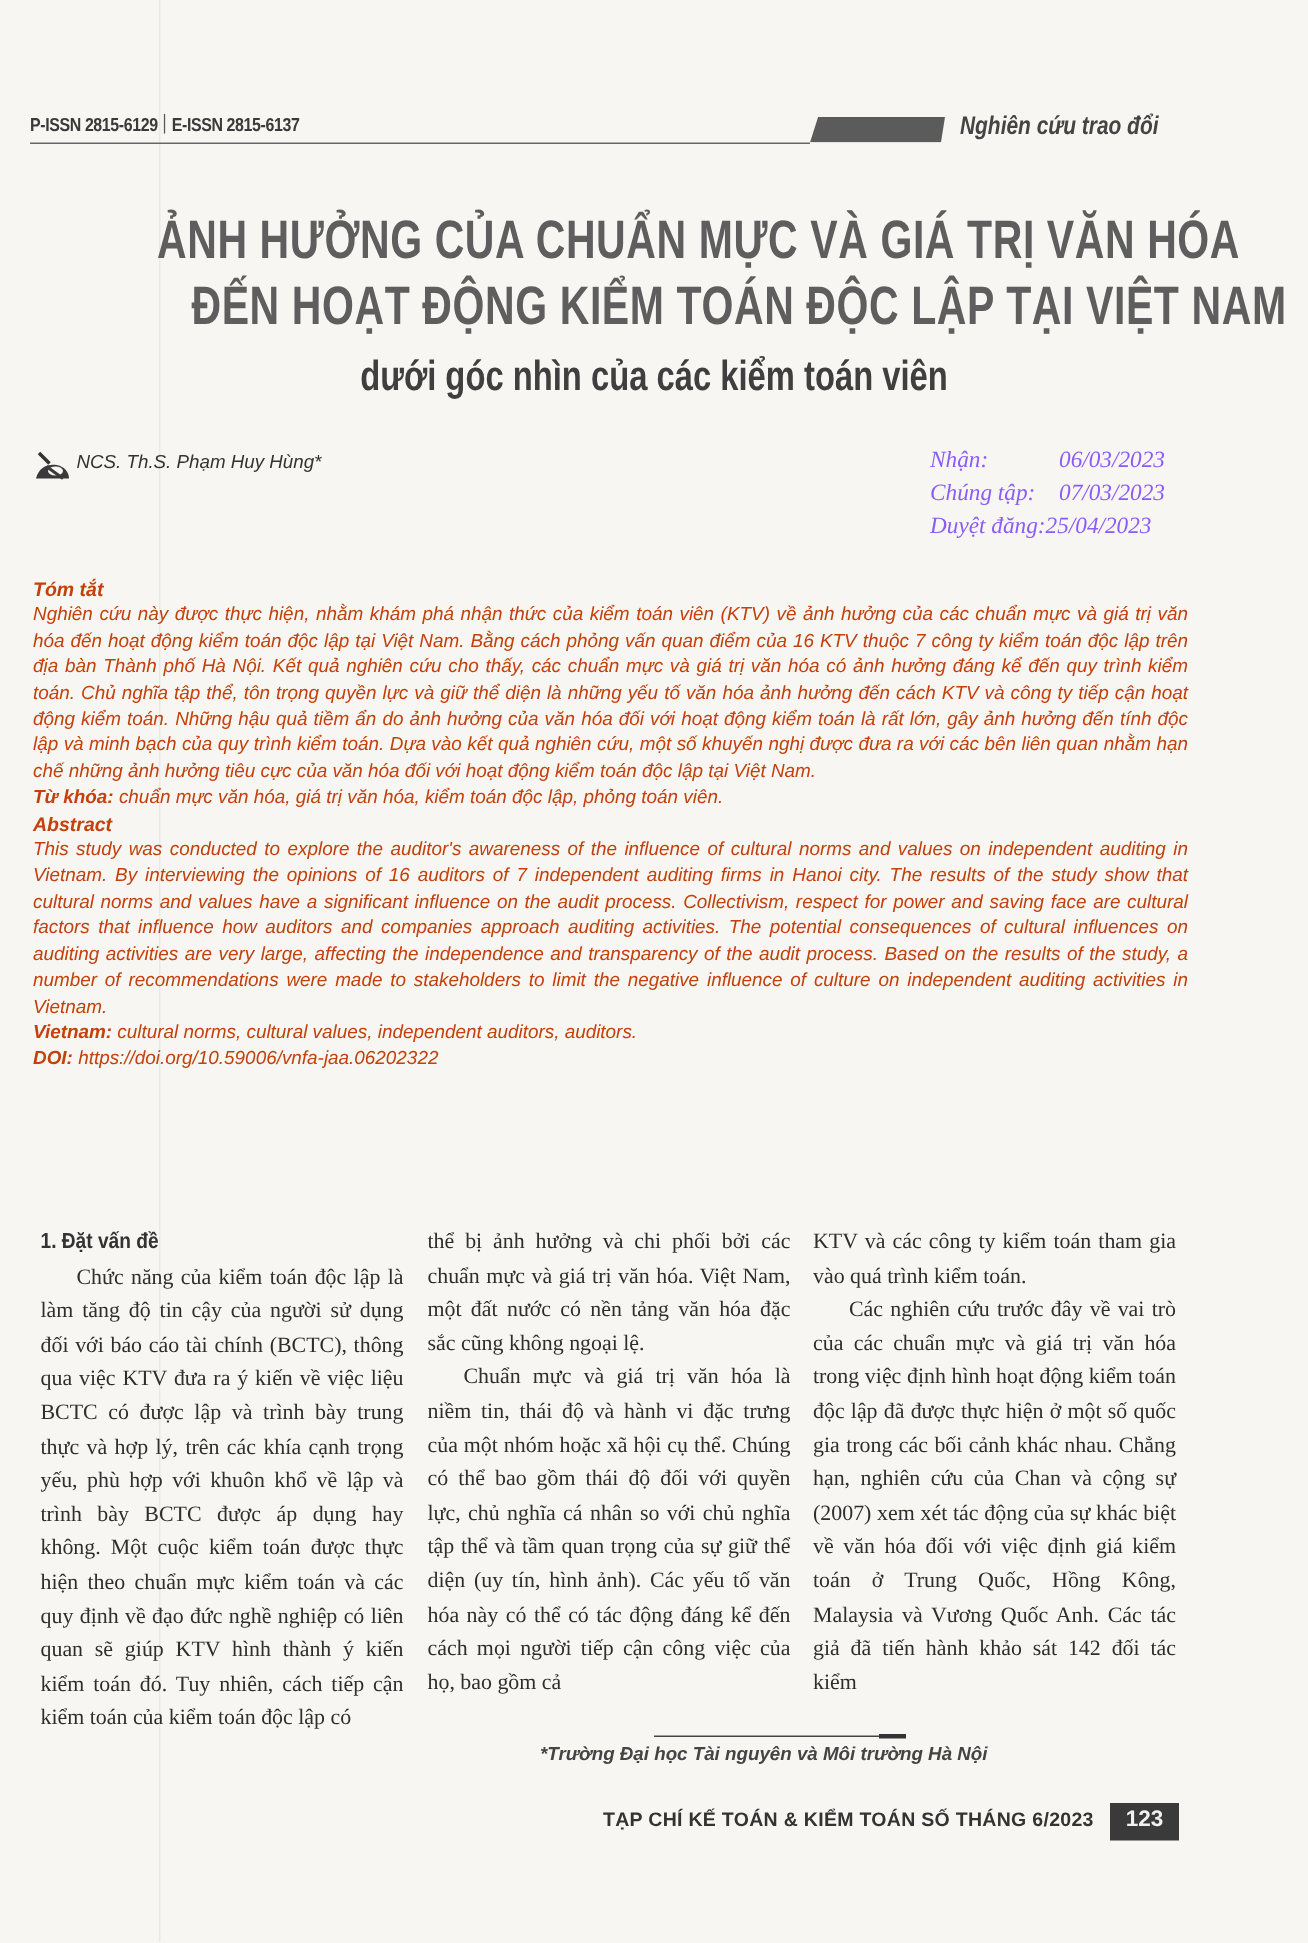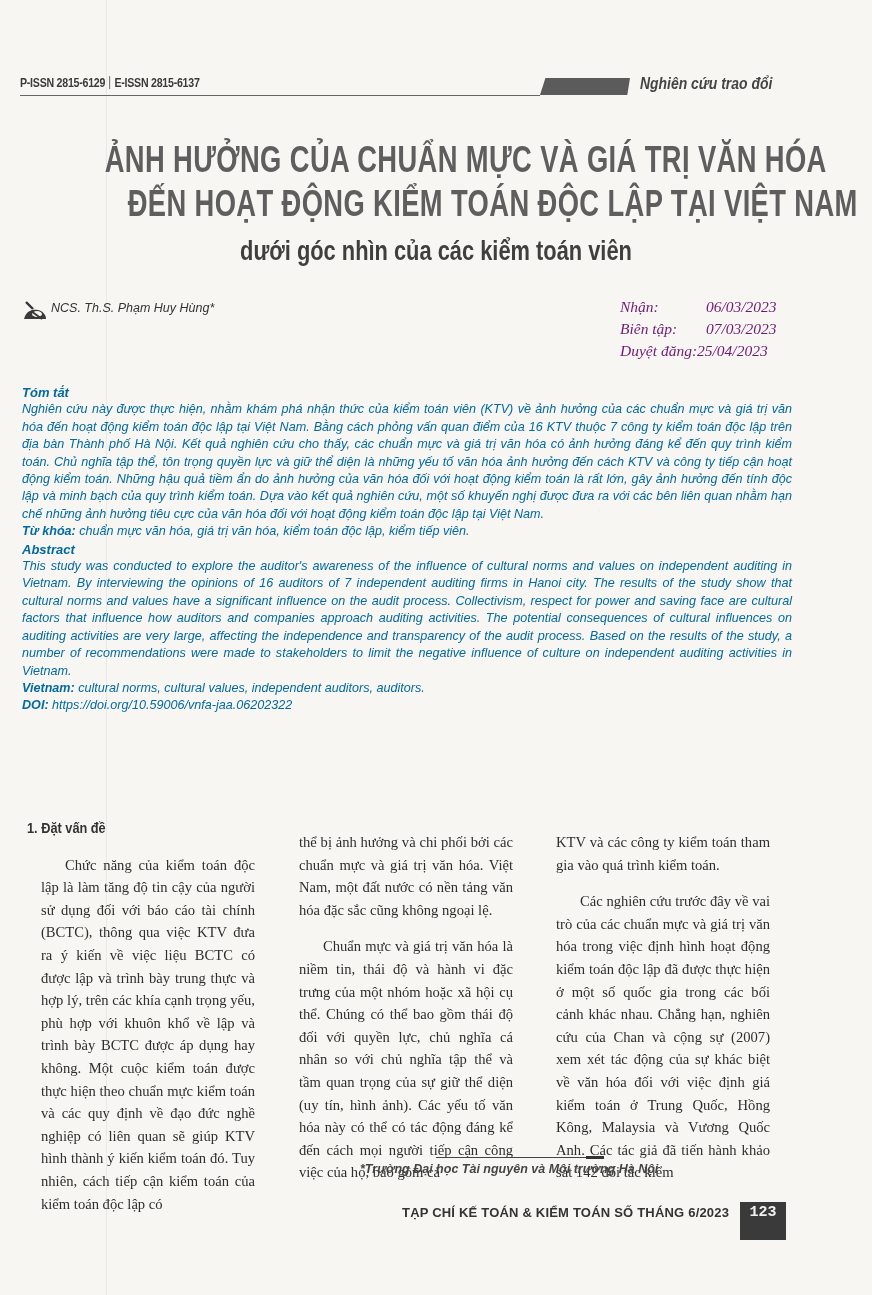--- a/index.html
+++ b/index.html
@@ -38,61 +38,61 @@
   .t2 { top: 183px; padding-left: 23px; }
   .subtitle { top: 235px; font-size: 28px; color: #3f3f3f; transform: scaleX(0.78); }
   
   .author {
     left: 22px; top: 301px; display: flex; gap: 3px;
     font-family: "Liberation Sans", sans-serif; font-style: italic; font-size: 12.5px; color: #333;
   }
   .author-icon { width: 26px; height: 20px; }
   .dates {
     left: 620px; top: 296px; font-family: "Liberation Serif", serif; font-style: italic;
-    font-size: 15.5px; color: #701a75; line-height: 22px;
+    font-size: 15.5px; color: #8b5cf6; line-height: 22px;
   }
   .dates .row { display: flex; }
   .dates .lbl { width: 86px; display: inline-block; }
   .dates .row.last .lbl { width: auto; }
   
   .abstract-block {
     left: 22px; top: 384px; width: 770px;
     font-family: "Liberation Sans", sans-serif; font-style: italic; font-size: 12.6px;
-    line-height: 17.4px; color: #0369a1;
+    line-height: 17.4px; color: #c2410c;
   }
   .abstract-block .hd { font-weight: bold; font-size: 13px; }
   .abstract-block p { margin: 0; text-align: justify; }
   .abstract-block .kv b { font-weight: bold; }
   
   .col {
     top: 817px; width: 242px; font-family: "Liberation Serif", serif; font-size: 14.6px;
     line-height: 22.6px; color: #2e2e2e; text-align: justify;
   }
-  .col p { margin: 14px; }
+  .col p { margin: 0; }
   .col .ind { text-indent: 24px; }
   .c1 { left: 27px; }
   .c2 { left: 285px; }
   .c3 { left: 542px; }
   .sec-head {
     font-family: "Liberation Sans", sans-serif; font-weight: bold; font-size: 14.5px;
     color: #333; margin-bottom: 1px; transform: scaleX(0.88); transform-origin: left center;
   }
   .footnote-rule { left: 436px; top: 1157px; width: 168px; height: 1px; background: #444; }
   .footnote-rule::after { content: ""; position: absolute; right: 0; top: -1px; width: 18px; height: 3px; background: #333; }
   .footnote {
     left: 360px; top: 1162px; font-family: "Liberation Sans", sans-serif; font-weight: bold;
     font-style: italic; font-size: 12.5px; color: #444;
   }
   .journal {
     left: 402px; top: 1205px; font-family: "Liberation Sans", sans-serif; font-weight: bold;
     font-size: 13px; color: #333; letter-spacing: 0.2px; white-space: nowrap;
   }
   .page-num {
-    left: 740px; top: 1202px; width: 46px; height: 38px; background: #3a3a3a; color: #f1f1f1;
-    font-family: Liberation Mono, monospace; font-weight: bold; font-size: 15px;
+    left: 740px; top: 1202px; width: 46px; height: 25px; background: #3a3a3a; color: #f1f1f1;
+    font-family: Liberation Sans, sans-serif; font-weight: bold; font-size: 15px;
     text-align: center; line-height: 21px;
   }
   .fold { left: 106px; top: 0; width: 1px; height: 1295px; background: rgba(0,0,0,0.05); }
 </style>
 </head>
 <body>
 
 <div class="abs fold"></div>
 
 <div class="abs issn">
@@ -119,33 +119,33 @@
   </svg>
   <span>NCS. Th.S. Phạm Huy Hùng*</span>
 </div>
 
 <div class="abs dates">
   <div class="row">
       <span class="lbl">Nhận:</span>
       <span>06/03/2023</span>
     </div>
   <div class="row">
-      <span class="lbl">Biên tập:</span>
+      <span class="lbl">Chúng tập:</span>
       <span>07/03/2023</span>
     </div>
   <div class="row last">
       <span class="lbl">Duyệt đăng:</span>
       <span>25/04/2023</span>
     </div>
 </div>
 
 <div class="abs abstract-block">
   <div class="hd">Tóm tắt</div>
   <p>Nghiên cứu này được thực hiện, nhằm khám phá nhận thức của kiểm toán viên (KTV) về ảnh hưởng của các chuẩn mực và giá trị văn hóa đến hoạt động kiểm toán độc lập tại Việt Nam. Bằng cách phỏng vấn quan điểm của 16 KTV thuộc 7 công ty kiểm toán độc lập trên địa bàn Thành phố Hà Nội. Kết quả nghiên cứu cho thấy, các chuẩn mực và giá trị văn hóa có ảnh hưởng đáng kể đến quy trình kiểm toán. Chủ nghĩa tập thể, tôn trọng quyền lực và giữ thể diện là những yếu tố văn hóa ảnh hưởng đến cách KTV và công ty tiếp cận hoạt động kiểm toán. Những hậu quả tiềm ẩn do ảnh hưởng của văn hóa đối với hoạt động kiểm toán là rất lớn, gây ảnh hưởng đến tính độc lập và minh bạch của quy trình kiểm toán. Dựa vào kết quả nghiên cứu, một số khuyến nghị được đưa ra với các bên liên quan nhằm hạn chế những ảnh hưởng tiêu cực của văn hóa đối với hoạt động kiểm toán độc lập tại Việt Nam.</p>
-  <p class="kv"><b>Từ khóa:</b> <span>chuẩn mực văn hóa, giá trị văn hóa, kiểm toán độc lập, kiểm tiếp viên.</span></p>
+  <p class="kv"><b>Từ khóa:</b> <span>chuẩn mực văn hóa, giá trị văn hóa, kiểm toán độc lập, phỏng toán viên.</span></p>
   <div class="hd">Abstract</div>
   <p>This study was conducted to explore the auditor's awareness of the influence of cultural norms and values on independent auditing in Vietnam. By interviewing the opinions of 16 auditors of 7 independent auditing firms in Hanoi city. The results of the study show that cultural norms and values have a significant influence on the audit process. Collectivism, respect for power and saving face are cultural factors that influence how auditors and companies approach auditing activities. The potential consequences of cultural influences on auditing activities are very large, affecting the independence and transparency of the audit process. Based on the results of the study, a number of recommendations were made to stakeholders to limit the negative influence of culture on independent auditing activities in Vietnam.</p>
   <p class="kv"><b>Vietnam:</b> <span>cultural norms, cultural values, independent auditors, auditors.</span></p>
   <p class="kv"><b>DOI:</b> <span>https://doi.org/10.59006/vnfa-jaa.06202322</span></p>
 </div>
 
 <div class="abs col c1">
   <div class="sec-head">1. Đặt vấn đề</div>
   <p class="ind">Chức năng của kiểm toán độc lập là làm tăng độ tin cậy của người sử dụng đối với báo cáo tài chính (BCTC), thông qua việc KTV đưa ra ý kiến về việc liệu BCTC có được lập và trình bày trung thực và hợp lý, trên các khía cạnh trọng yếu, phù hợp với khuôn khổ về lập và trình bày BCTC được áp dụng hay không. Một cuộc kiểm toán được thực hiện theo chuẩn mực kiểm toán và các quy định về đạo đức nghề nghiệp có liên quan sẽ giúp KTV hình thành ý kiến kiểm toán đó. Tuy nhiên, cách tiếp cận kiểm toán của kiểm toán độc lập có</p>
 </div>

